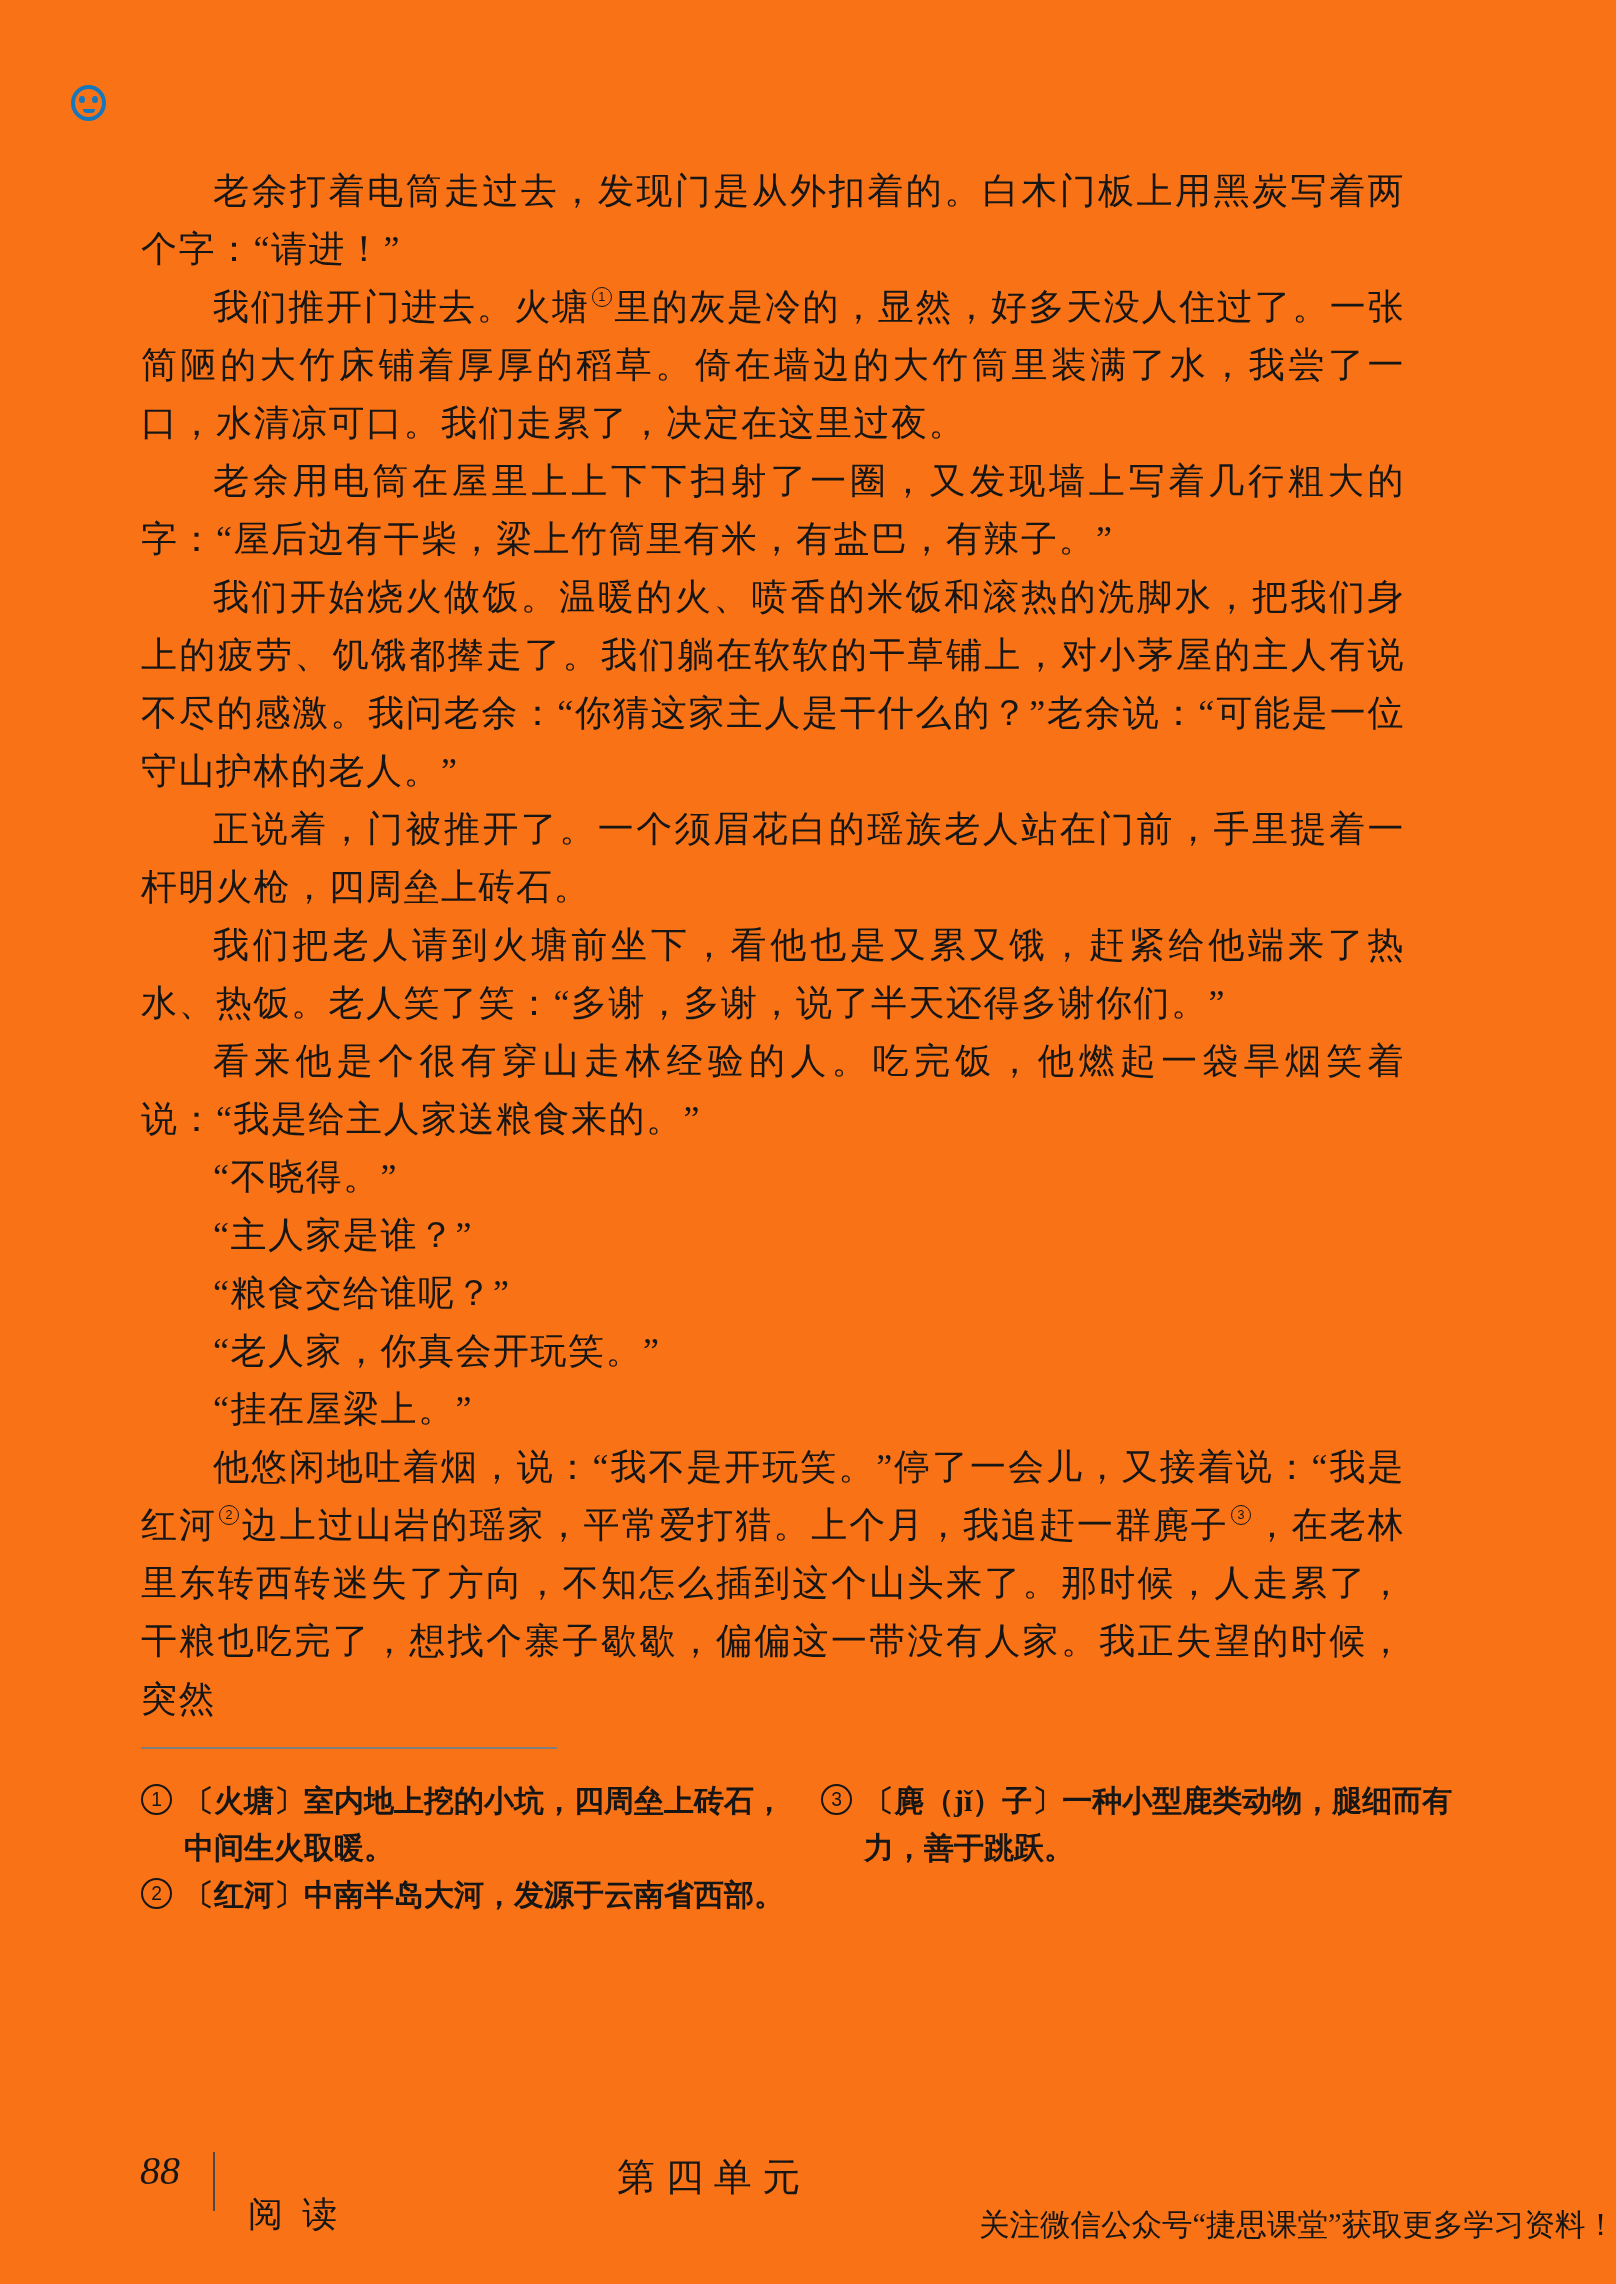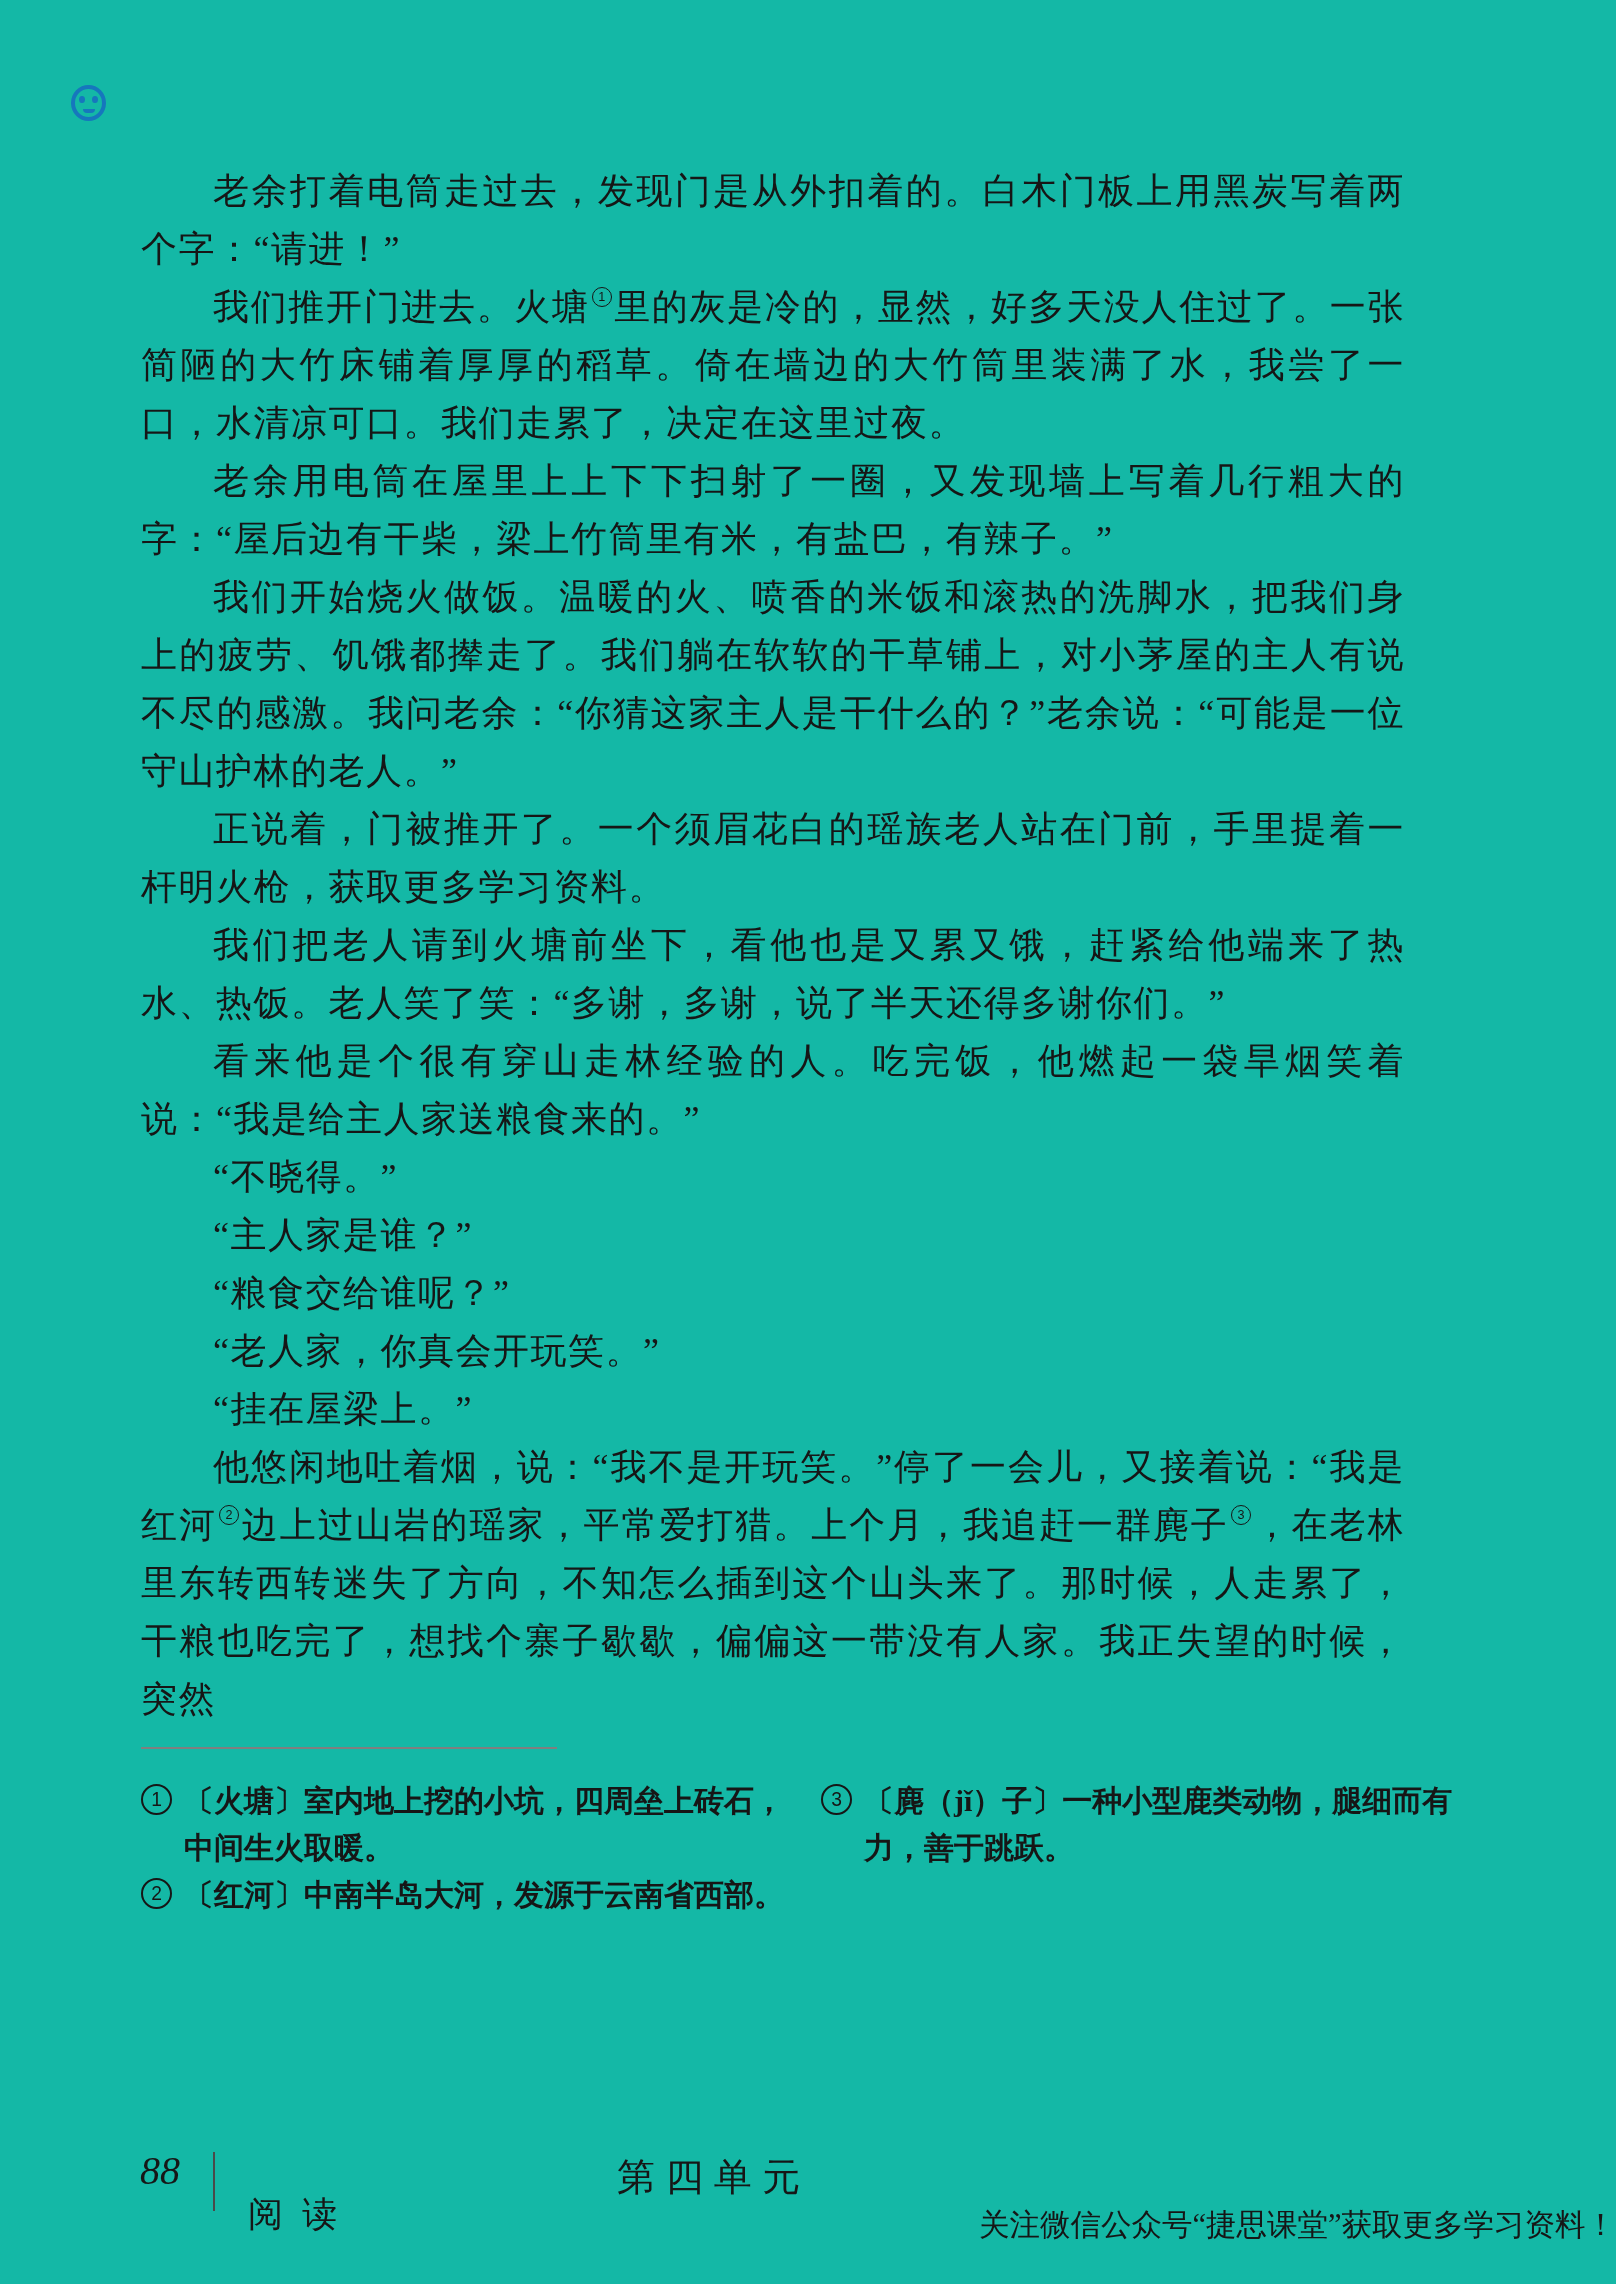--- a/index.html
+++ b/index.html
@@ -1,19 +1,19 @@
 <!DOCTYPE html>
 <html style="font-size:12px"><head>
 <meta charset="utf-8">
 <style>
   html,body{margin:0;padding:0;background:#e8e8e8;}
   .page{
     position:relative;
     width:1616px;height:2284px;
-    background:#14b8a6;
+    background:#f97316;
     font-family:"Liberation Serif","DejaVu Serif",serif;
     color:#161616;
     overflow:hidden;
   }
 
   
   .smiley{
     position:absolute;left:71px;top:85px;
     width:27px;height:28px;
     border:4.5px solid #1677bd;border-radius:50%;
@@ -89,21 +89,21 @@
     <span class="eye eye-r"></span>
     <span class="mouth"></span>
   </div>
 
   <div class="content">
     <div>
         <p class="para">老余打着电筒走过去，发现门是从外扣着的。白木门板上用黑炭写着两个字：“请进！”</p>
         <p class="para">我们推开门进去。火塘<span class="fnref">1</span>里的灰是冷的，显然，好多天没人住过了。一张简陋的大竹床铺着厚厚的稻草。倚在墙边的大竹筒里装满了水，我尝了一口，水清凉可口。我们走累了，决定在这里过夜。</p>
         <p class="para">老余用电筒在屋里上上下下扫射了一圈，又发现墙上写着几行粗大的字：“屋后边有干柴，梁上竹筒里有米，有盐巴，有辣子。”</p>
         <p class="para">我们开始烧火做饭。温暖的火、喷香的米饭和滚热的洗脚水，把我们身上的疲劳、饥饿都撵走了。我们躺在软软的干草铺上，对小茅屋的主人有说不尽的感激。我问老余：“你猜这家主人是干什么的？”老余说：“可能是一位守山护林的老人。”</p>
-        <p class="para">正说着，门被推开了。一个须眉花白的瑶族老人站在门前，手里提着一杆明火枪，获取更多学习资料。</p>
+        <p class="para">正说着，门被推开了。一个须眉花白的瑶族老人站在门前，手里提着一杆明火枪，四周垒上砖石。</p>
         <p class="para">我们把老人请到火塘前坐下，看他也是又累又饿，赶紧给他端来了热水、热饭。老人笑了笑：“多谢，多谢，说了半天还得多谢你们。”</p>
         <p class="para">看来他是个很有穿山走林经验的人。吃完饭，他燃起一袋旱烟笑着说：“我是给主人家送粮食来的。”</p>
         <p class="para">“不晓得。”</p>
         <p class="para">“主人家是谁？”</p>
         <p class="para">“粮食交给谁呢？”</p>
         <p class="para">“老人家，你真会开玩笑。”</p>
         <p class="para">“挂在屋梁上。”</p>
         <p class="para">他悠闲地吐着烟，说：“我不是开玩笑。”停了一会儿，又接着说：“我是红河<span class="fnref">2</span>边上过山岩的瑶家，平常爱打猎。上个月，我追赶一群麂子<span class="fnref">3</span>，在老林里东转西转迷失了方向，不知怎么插到这个山头来了。那时候，人走累了，干粮也吃完了，想找个寨子歇歇，偏偏这一带没有人家。我正失望的时候，突然</p>
       </div>
     <div class="fnsep"></div>

